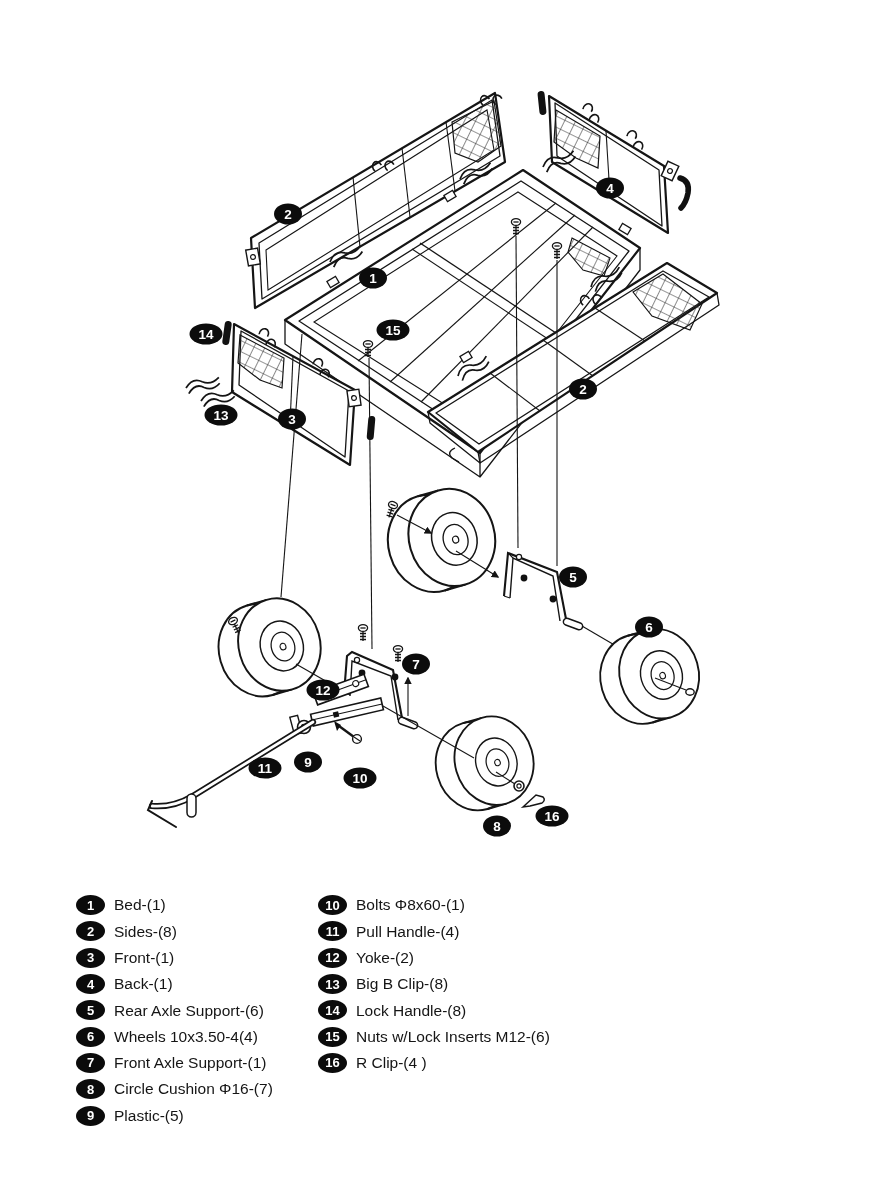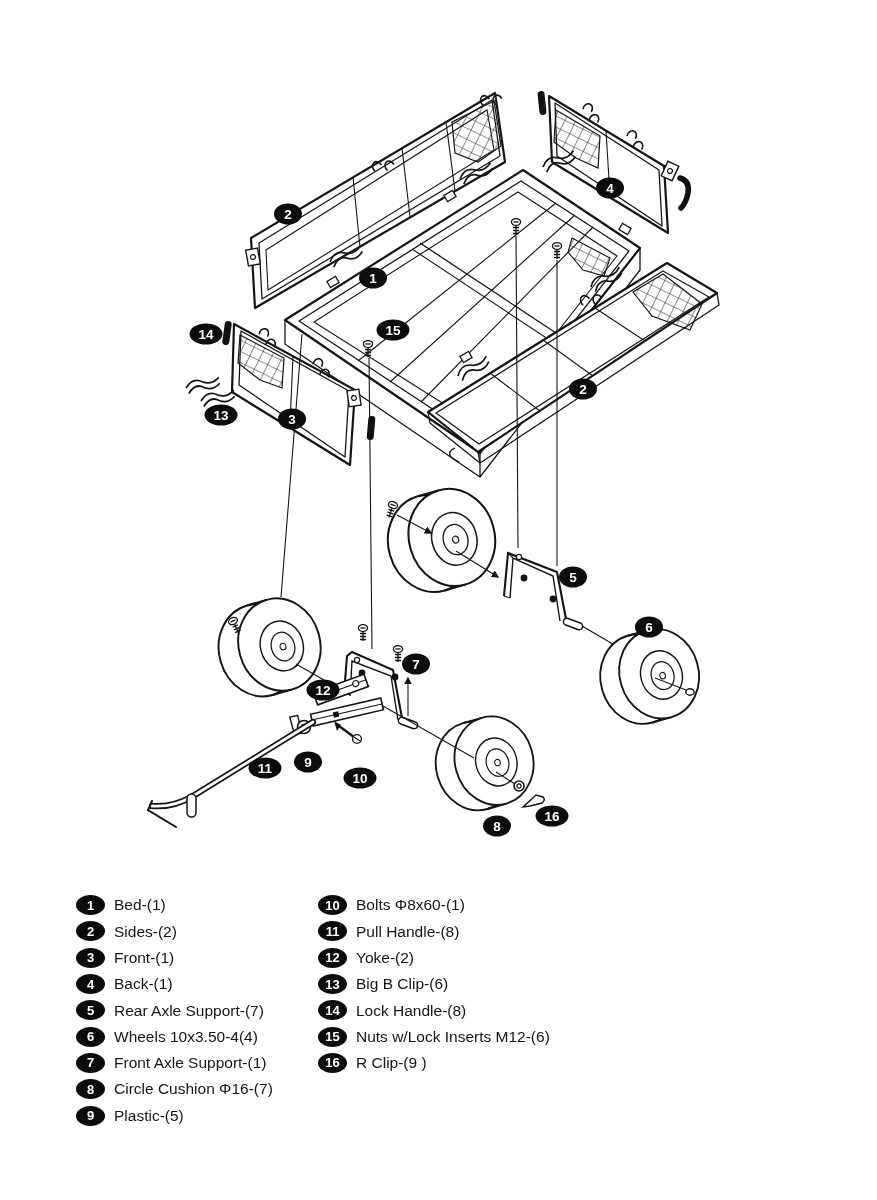--- a/index.html
+++ b/index.html
@@ -310,33 +310,33 @@
   </svg>
 
   <div class="parts">
     <ul class="col-left" id="parts-col-left">
         <li>
           <span class="badge">1</span>
           <span class="plabel">Bed-(1)</span>
         </li>
         <li>
           <span class="badge">2</span>
-          <span class="plabel">Sides-(2)</span>
+          <span class="plabel">Sides-(8)</span>
         </li>
         <li>
           <span class="badge">3</span>
           <span class="plabel">Front-(1)</span>
         </li>
         <li>
           <span class="badge">4</span>
           <span class="plabel">Back-(1)</span>
         </li>
         <li>
           <span class="badge">5</span>
-          <span class="plabel">Rear Axle Support-(7)</span>
+          <span class="plabel">Rear Axle Support-(6)</span>
         </li>
         <li>
           <span class="badge">6</span>
           <span class="plabel">Wheels 10x3.50-4(4)</span>
         </li>
         <li>
           <span class="badge">7</span>
           <span class="plabel">Front Axle Support-(1)</span>
         </li>
         <li>
@@ -348,37 +348,37 @@
           <span class="plabel">Plastic-(5)</span>
         </li>
       </ul>
     <ul class="col-right" id="parts-col-right">
         <li>
           <span class="badge">10</span>
           <span class="plabel">Bolts Φ8x60-(1)</span>
         </li>
         <li>
           <span class="badge">11</span>
-          <span class="plabel">Pull Handle-(8)</span>
+          <span class="plabel">Pull Handle-(4)</span>
         </li>
         <li>
           <span class="badge">12</span>
           <span class="plabel">Yoke-(2)</span>
         </li>
         <li>
           <span class="badge">13</span>
-          <span class="plabel">Big B Clip-(6)</span>
+          <span class="plabel">Big B Clip-(8)</span>
         </li>
         <li>
           <span class="badge">14</span>
           <span class="plabel">Lock Handle-(8)</span>
         </li>
         <li>
           <span class="badge">15</span>
           <span class="plabel">Nuts w/Lock Inserts M12-(6)</span>
         </li>
         <li>
           <span class="badge">16</span>
-          <span class="plabel">R Clip-(9 )</span>
+          <span class="plabel">R Clip-(4 )</span>
         </li>
       </ul>
   </div>
 </div>
 
 </body></html>

